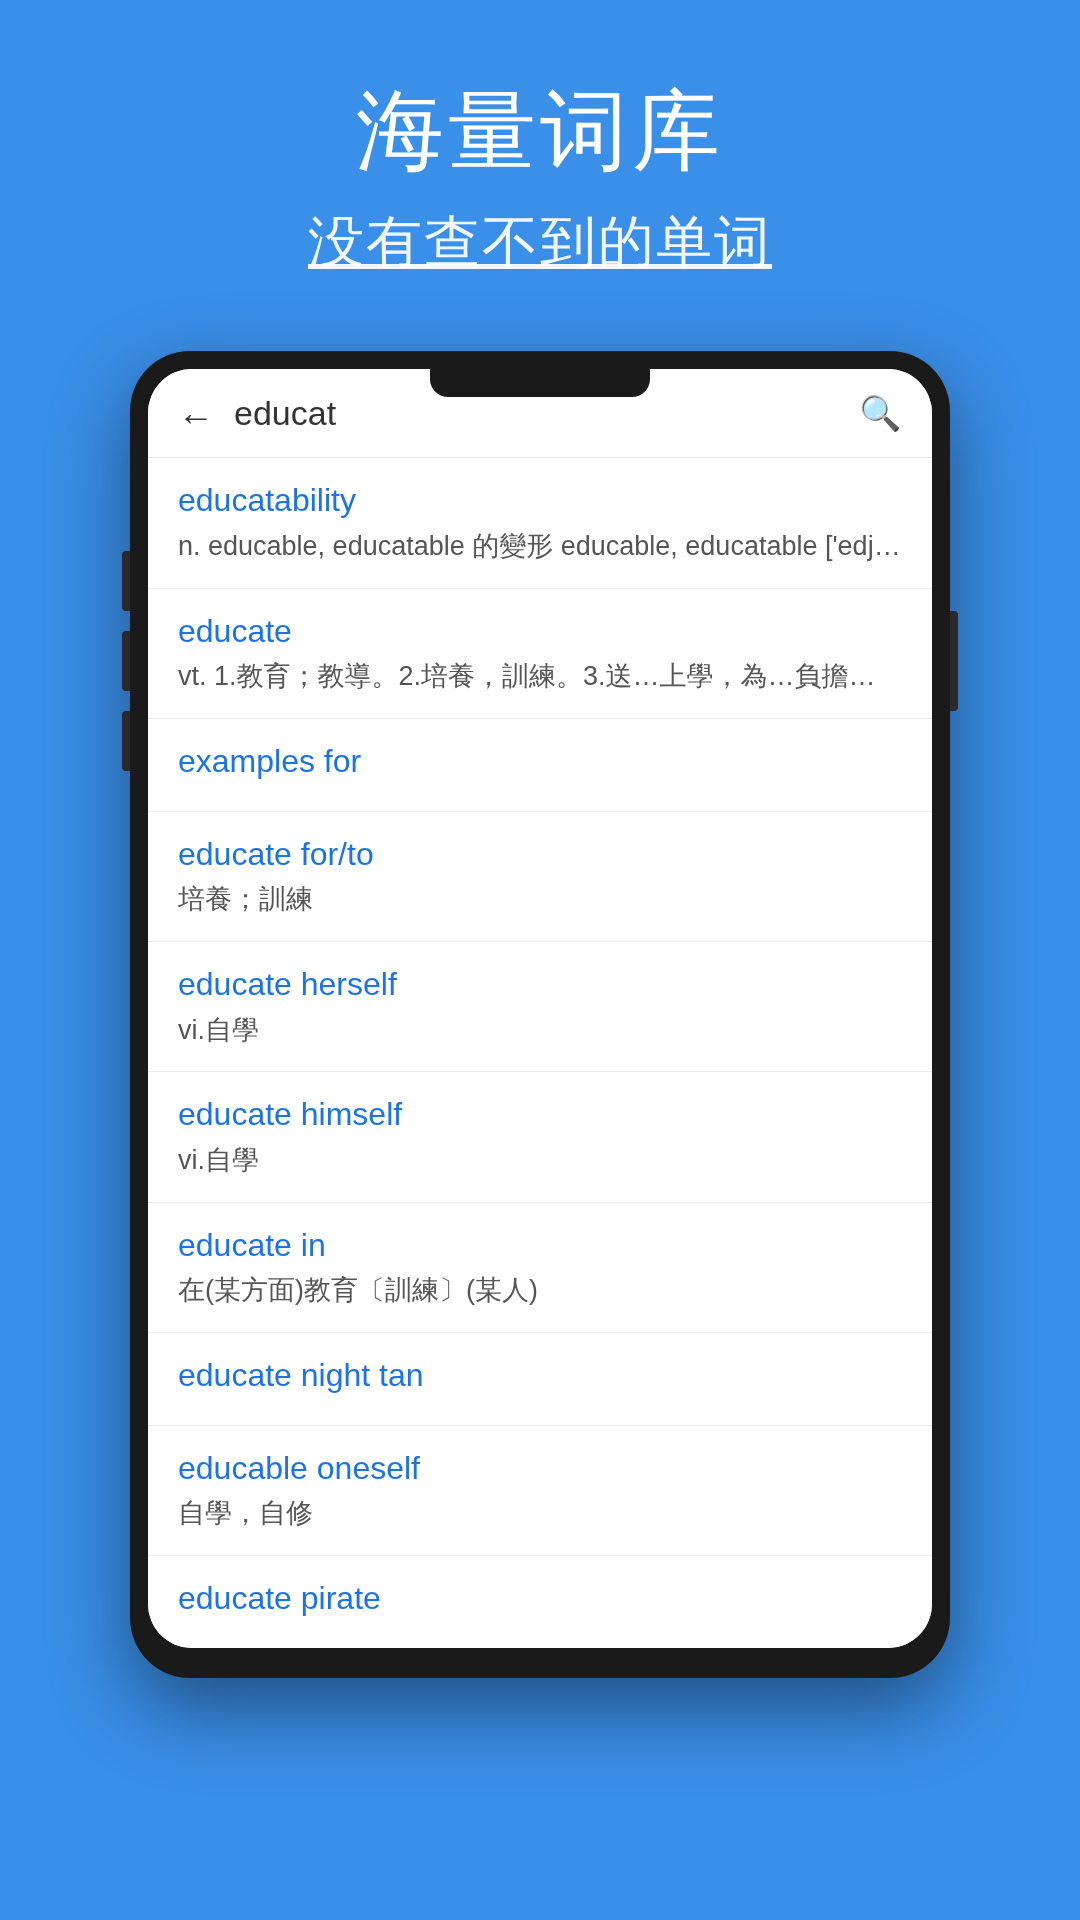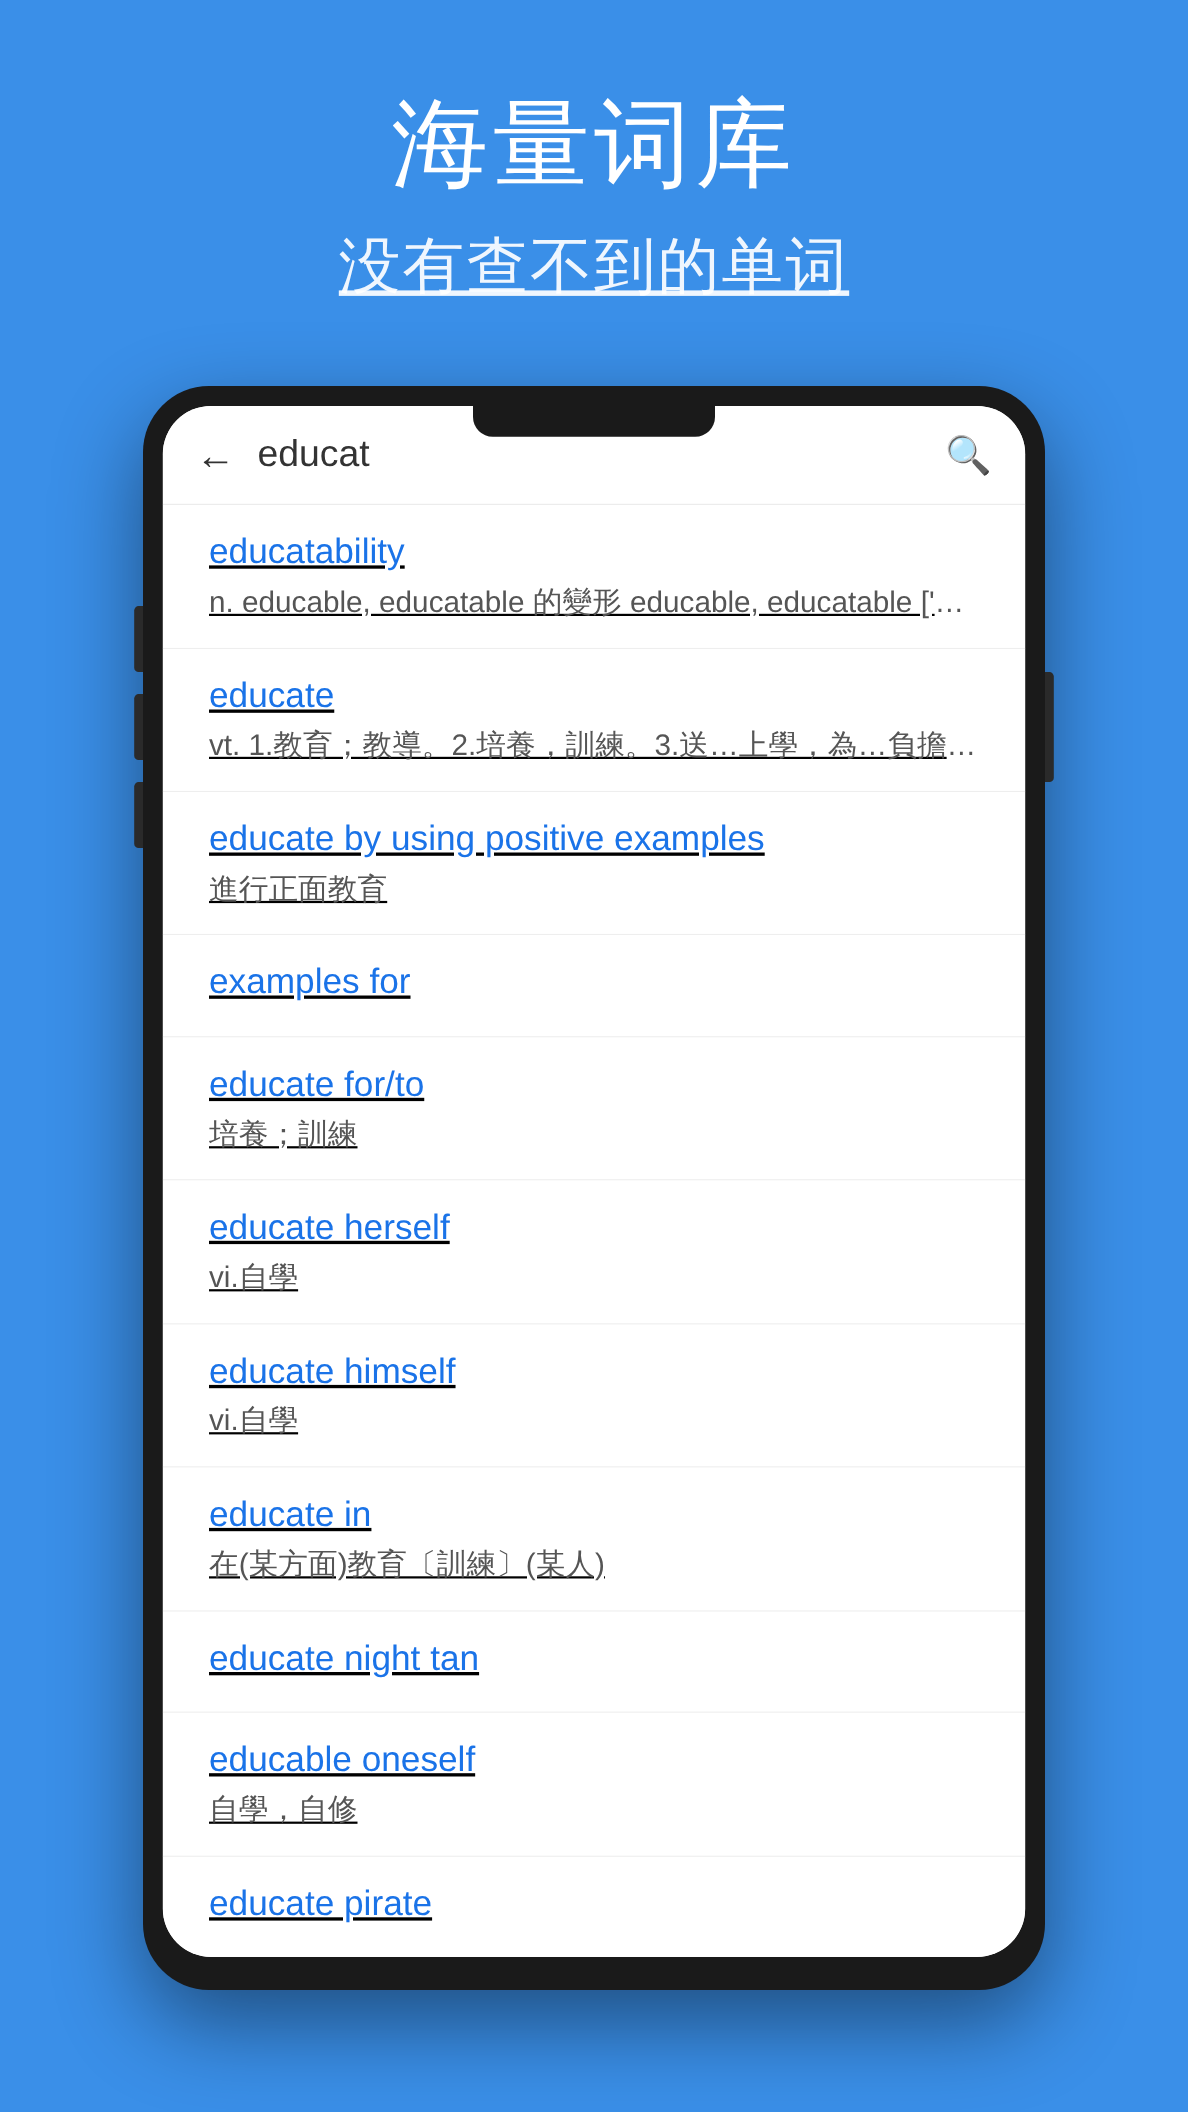--- a/index.html
+++ b/index.html
@@ -122,23 +122,22 @@
       font-size: 34px;
       color: #555;
     }
 
     
     .result-list {
       background: #ffffff;
     }
 
     .result-item {
-      padding: 22px 42px;
+      padding: 22px 30px;
       border-bottom: 1px solid #eeeeee;
-      text-decoration: underline;
     }
 
     .result-item:last-child {
       border-bottom: none;
     }
 
     .result-term {
       font-size: 32px;
       color: #1a73e8;
       font-weight: 500;
@@ -177,24 +176,20 @@
     <div class="result-list" id="result-list">
     <div class="result-item">
           <div class="result-term">educatability</div>
           <div class="result-def">n.   educable, educatable 的變形   educable, educatable   ['edjuk?b...</div>
         </div>
         <div class="result-item">
           <div class="result-term">educate</div>
           <div class="result-def">vt.  1.教育；教導。2.培養，訓練。3.送…上學，為…負擔學費。   n...</div>
         </div>
         <div class="result-item">
-          <div class="result-term">educate by using positive examples</div>
-          <div class="result-def">進行正面教育</div>
-        </div>
-        <div class="result-item">
           <div class="result-term">examples for</div>
         </div>
         <div class="result-item">
           <div class="result-term">educate for/to</div>
           <div class="result-def">培養；訓練</div>
         </div>
         <div class="result-item">
           <div class="result-term">educate herself</div>
           <div class="result-def">vi.自學</div>
         </div>

